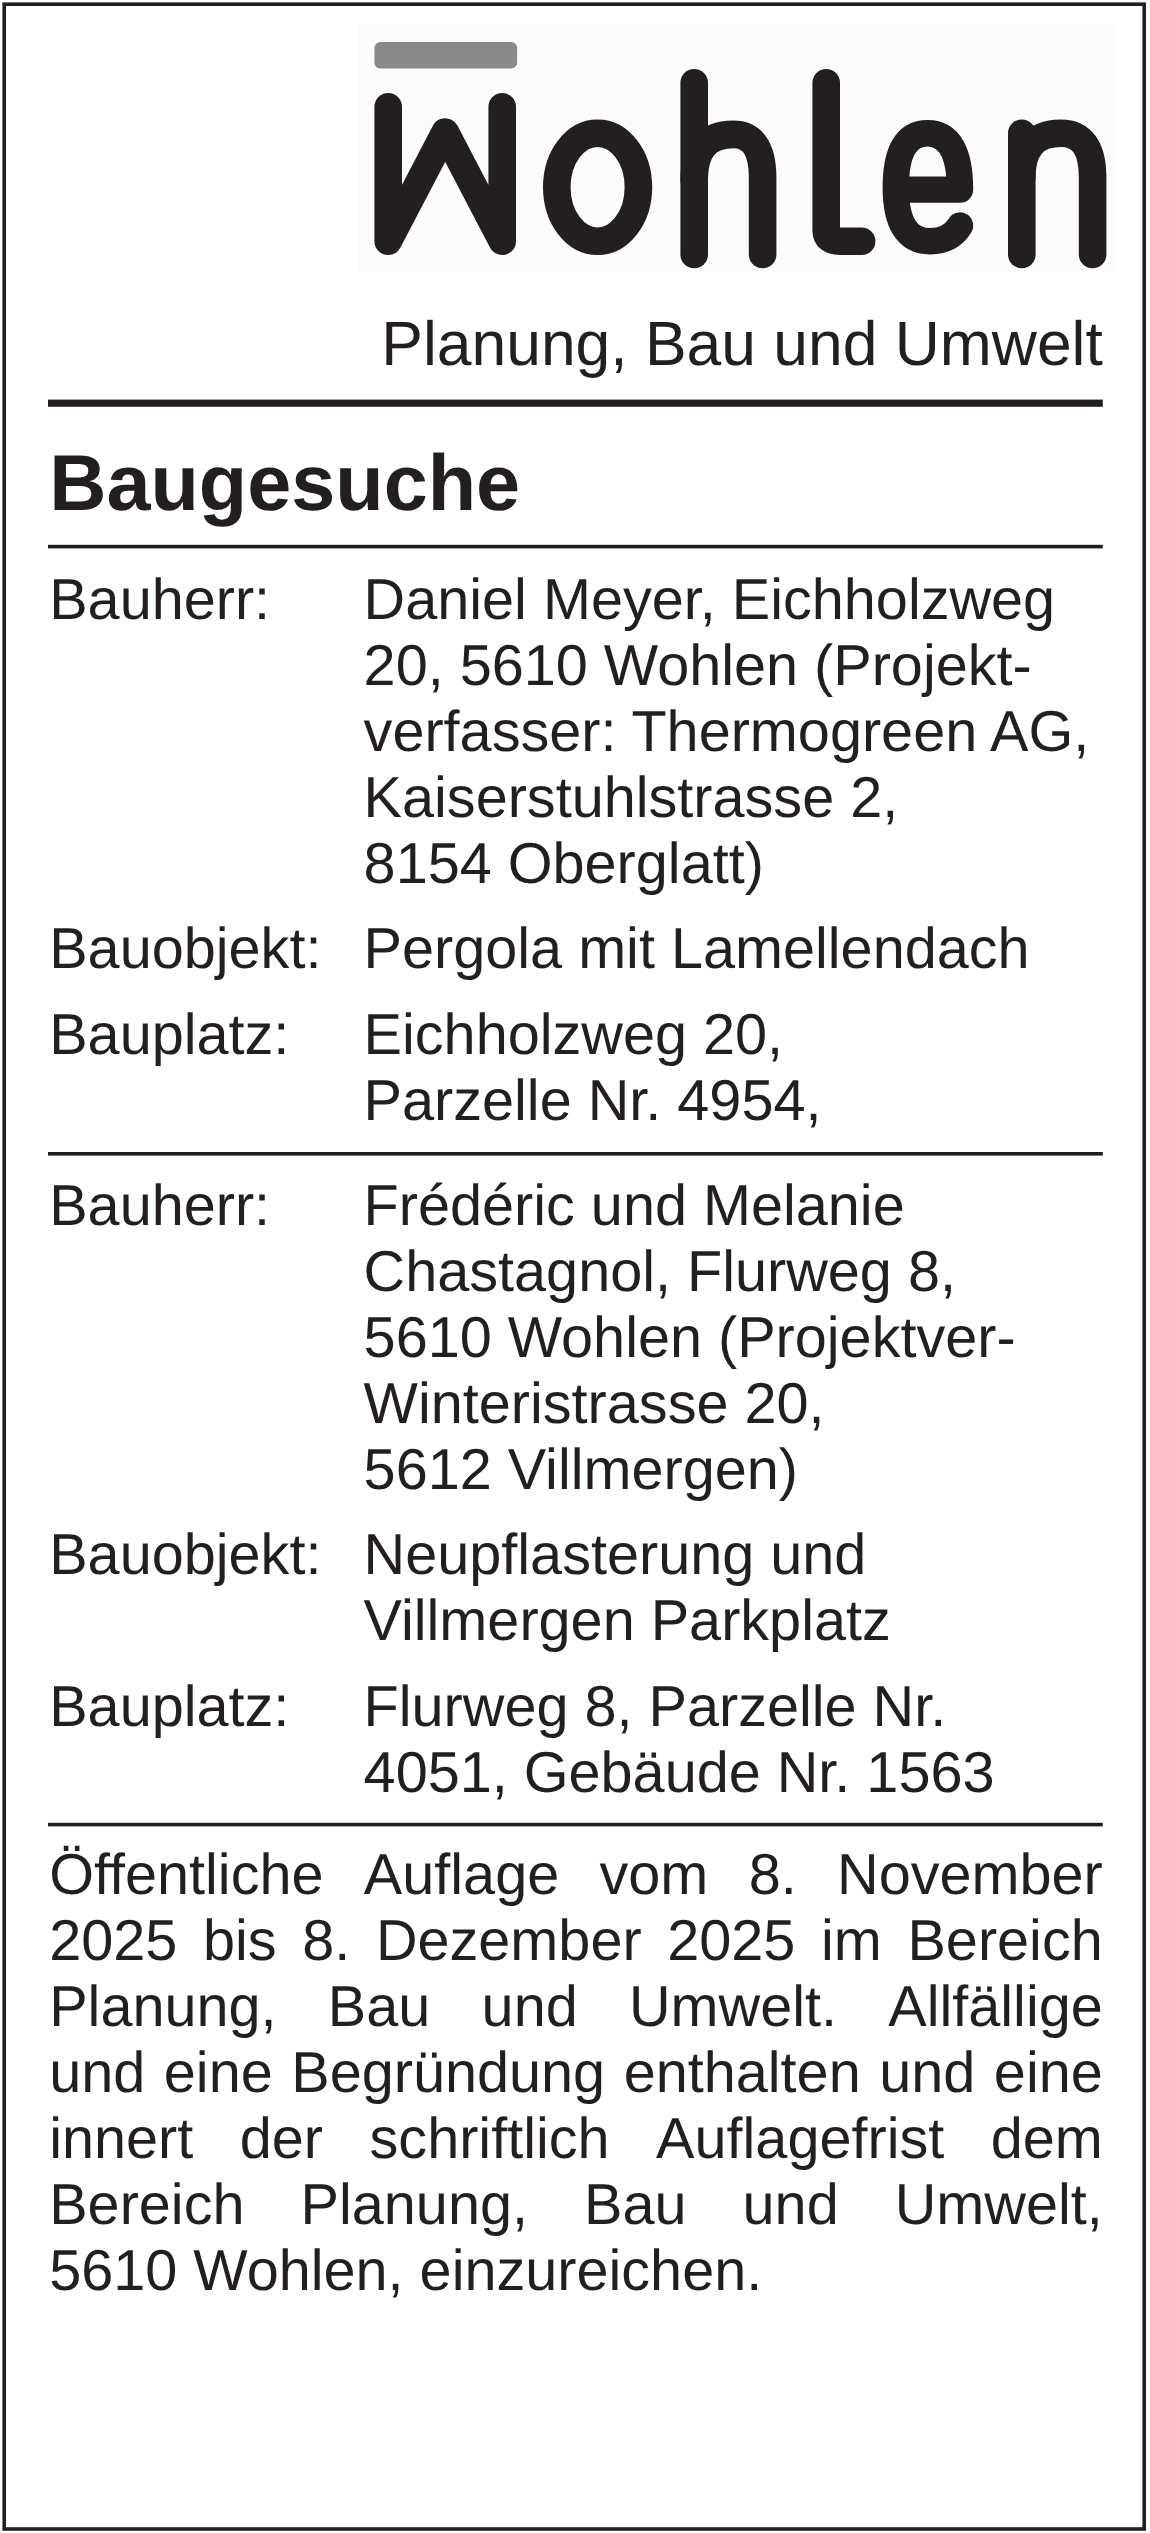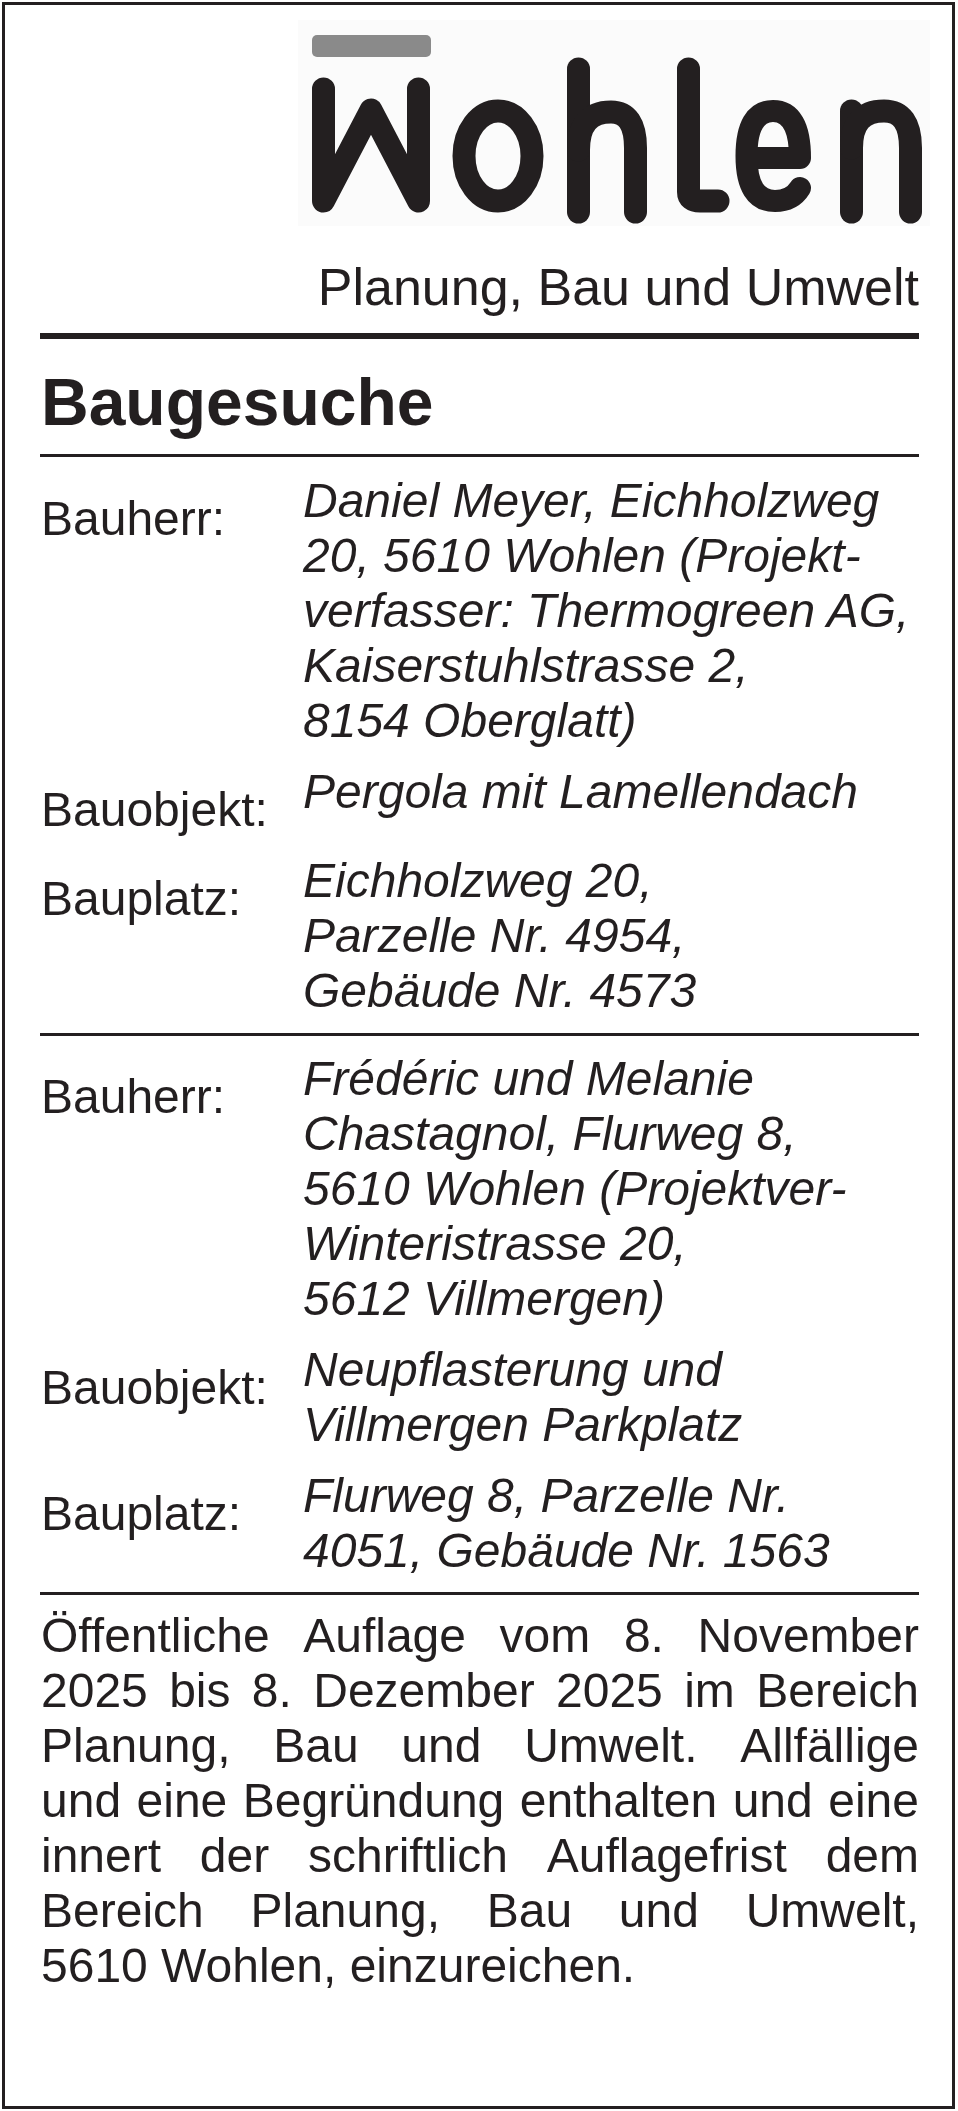--- a/index.html
+++ b/index.html
@@ -74,24 +74,23 @@
   }
   .row {
     display: flex;
     margin-top: 16px;
   }
   .row:first-child { margin-top: 0; }
   .label {
     width: 262px;
     flex: 0 0 262px;
     white-space: nowrap;
-    margin-top: 18px;
   }
   .value { flex: 1; }
-  .line { white-space: nowrap; display: block; height: 55px; font-style: italic; }
+  .line { white-space: nowrap; display: block; height: 55px; }
   .sep {
     height: 3px;
     background: #231f20;
     margin-left: -1px;
     width: 879px;
   }
   .sep.s1 { margin-top: 15px; margin-bottom: 15px; }
   .sep.s2 { margin-top: 14px; margin-bottom: 13px; }
   .notice .nline {
     display: block;
@@ -161,21 +160,20 @@
       <div class="label">Bauobjekt:</div>
       <div class="value">
         <span class="line">Pergola mit Lamellendach</span>
       </div>
     </div>
     <div class="row">
       <div class="label">Bauplatz:</div>
       <div class="value">
         <span class="line">Eichholzweg 20,</span>
         <span class="line">Parzelle Nr. 4954,</span>
-        <span class="line">Gebäude Nr. 4573</span>
       </div>
     </div>
   </div>
 
   <div class="sep s1"></div>
 
   <div>
     <div class="row">
       <div class="label">Bauherr:</div>
       <div class="value">

